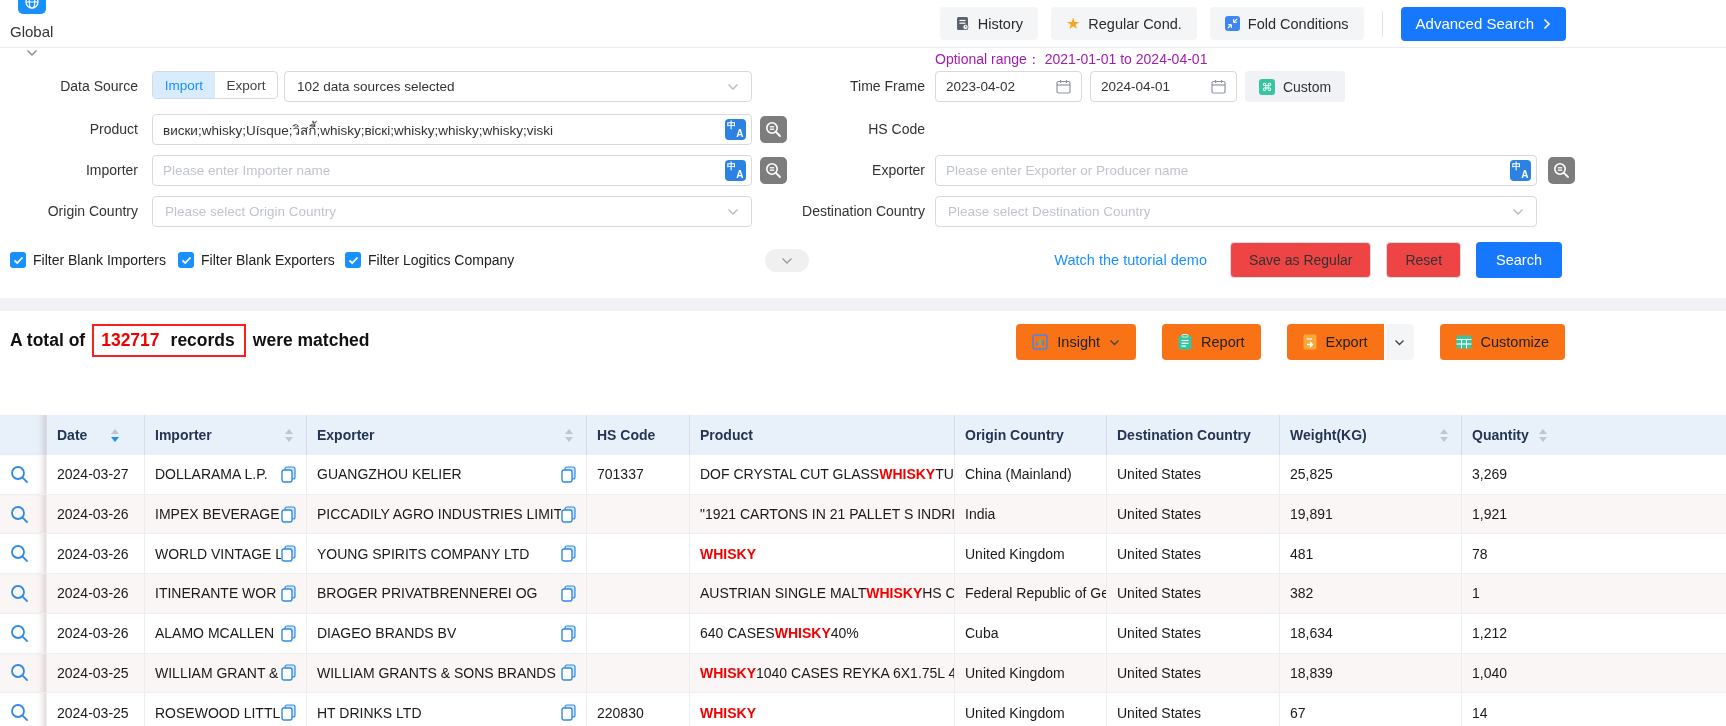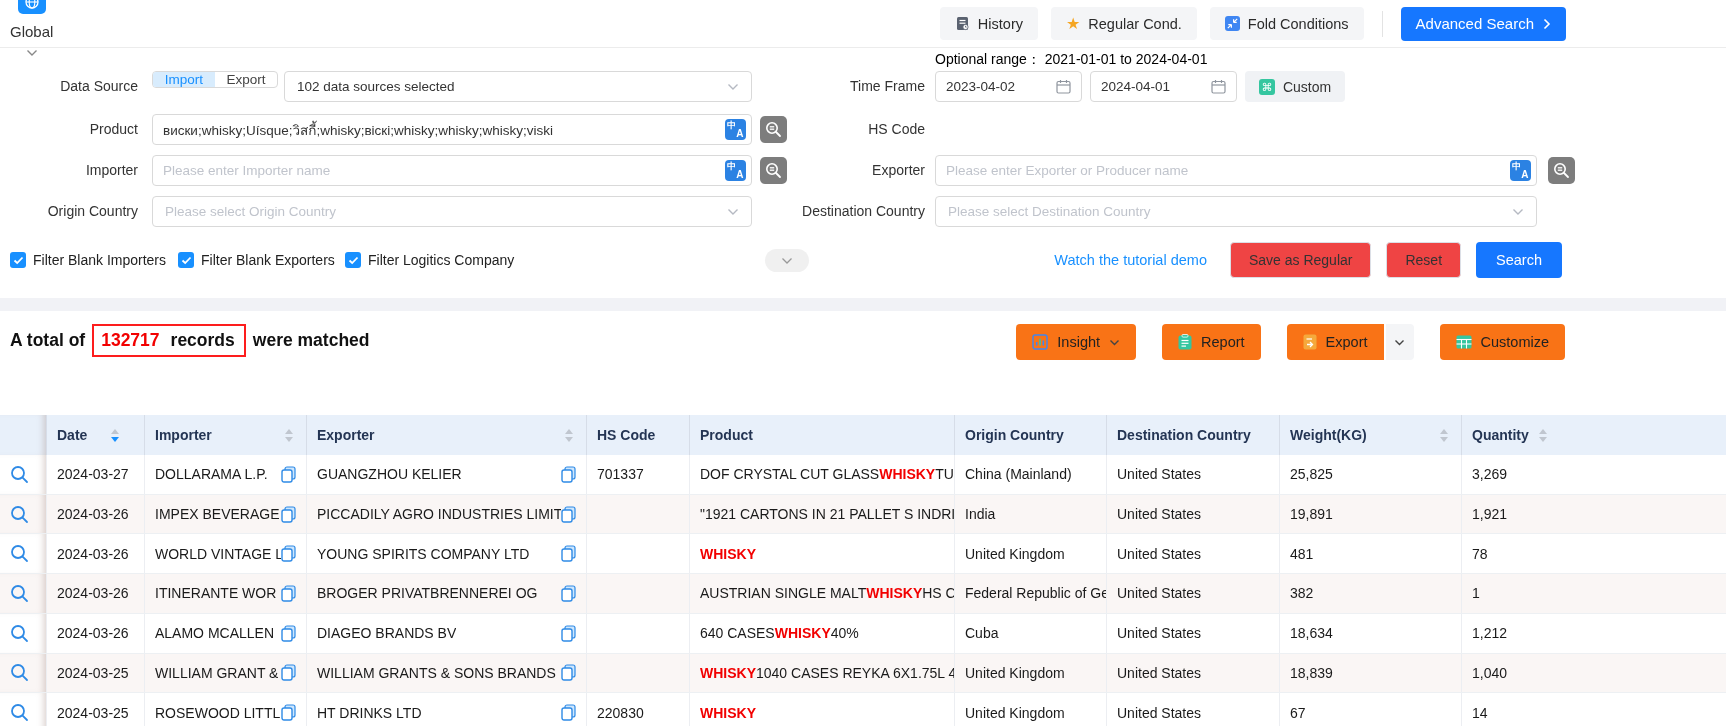--- a/index.html
+++ b/index.html
@@ -11,27 +11,27 @@
   .topbar{position:absolute;top:0;left:0;width:1726px;height:48px;border-bottom:1px solid #ececec;box-sizing:border-box;display:flex;align-items:center;justify-content:space-between;padding:0 160px 0 10px;}
   .tb-left{display:flex;align-items:center;gap:9px;flex-direction:column;}
   .logo{width:28px;height:23px;background:#1890ff;border-radius:5px;display:flex;align-items:center;justify-content:center;}
   .region-label{font-size:15px;color:#333;}
   .tb-right{display:flex;align-items:center;gap:13px;}
   .gbtn{height:33px;background:#f4f5f7;border:none;border-radius:4px;padding:0 15px;display:flex;align-items:center;gap:8px;font-size:14.5px;color:#2b2b2b;cursor:pointer;font-family:inherit;}
   .vsep{width:1px;height:26px;background:#e3e3e3;margin:0 5px;}
   .btn-primary{height:34px;background:#1677ff;color:#fff;border:none;border-radius:4px;padding:0 15px;display:flex;align-items:center;gap:9px;font-size:15px;cursor:pointer;font-family:inherit;}
 
   
-  .optional-range{position:absolute;left:935px;top:51px;font-size:14px;color:#000000;}
+  .optional-range{position:absolute;left:935px;top:51px;font-size:14px;color:#a21caf;}
   .flabel{position:absolute;height:31px;line-height:31px;font-size:14px;color:#333;text-align:right;}
   .lab-l{left:0;width:138px;}
   .lab-r{left:745px;width:180px;}
   .r1{top:71px;} .r2{top:114px;} .r3{top:155px;} .r4{top:196px;}
 
-  .seg{position:absolute;left:152px;top:71px;width:126px;height:17px;border:1px solid #d9d9d9;border-radius:4px;box-sizing:border-box;display:flex;overflow:hidden;background:#fff;}
+  .seg{position:absolute;left:152px;top:71px;width:126px;height:28px;border:1px solid #d9d9d9;border-radius:4px;box-sizing:border-box;display:flex;overflow:hidden;background:#fff;}
   .seg-item{flex:1;display:flex;align-items:center;justify-content:center;font-size:13.5px;color:#444;cursor:pointer;}
   .seg-item.active{background:#d8ecfd;color:#1890ff;}
 
   .selectbox{position:absolute;height:31px;border:1px solid #d9d9d9;border-radius:4px;box-sizing:border-box;display:flex;align-items:center;justify-content:space-between;padding:0 12px;font-size:13.5px;background:#fff;cursor:pointer;}
   .selectbox .val{color:#333;} .selectbox .ph{color:#c0c4cc;}
   .src-select{left:284px;top:71px;width:468px;}
   .origin-select{left:152px;top:196px;width:600px;}
   .dest-select{left:935px;top:196px;width:602px;}
 
   .input-wrap{position:absolute;height:31px;}

